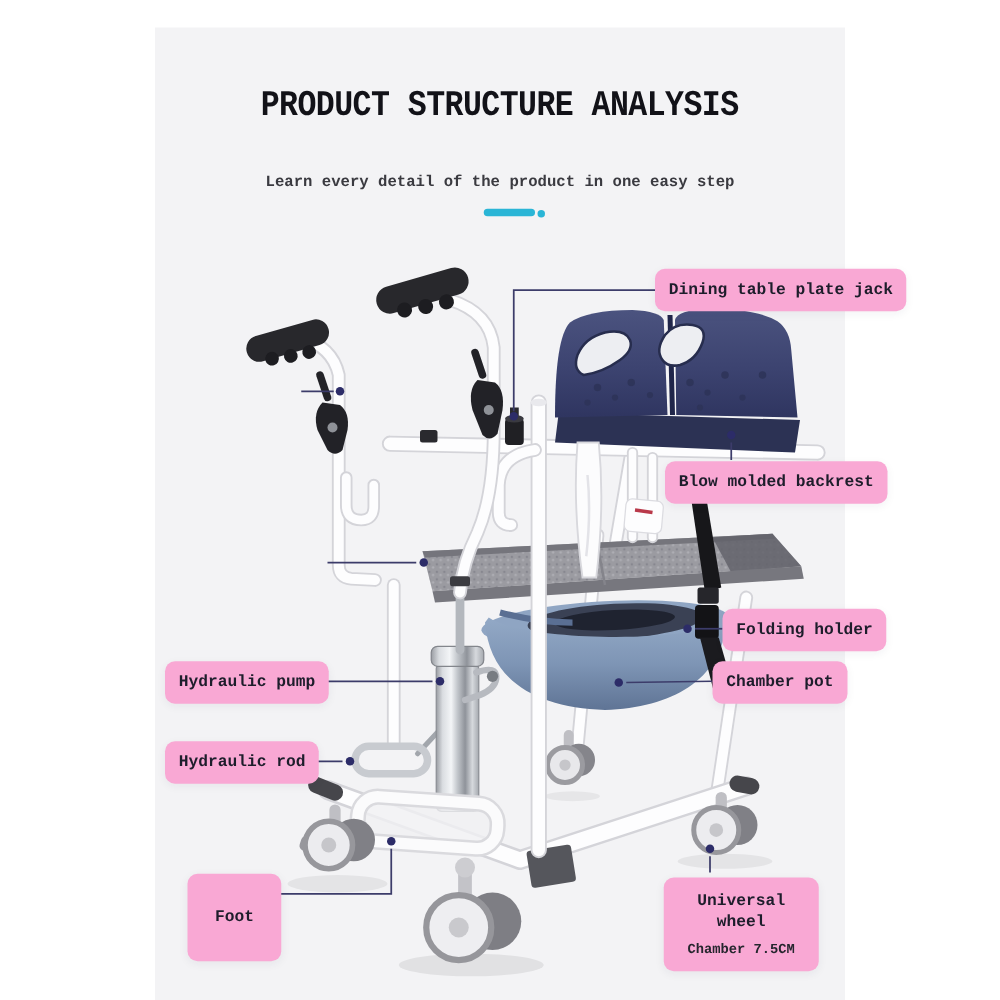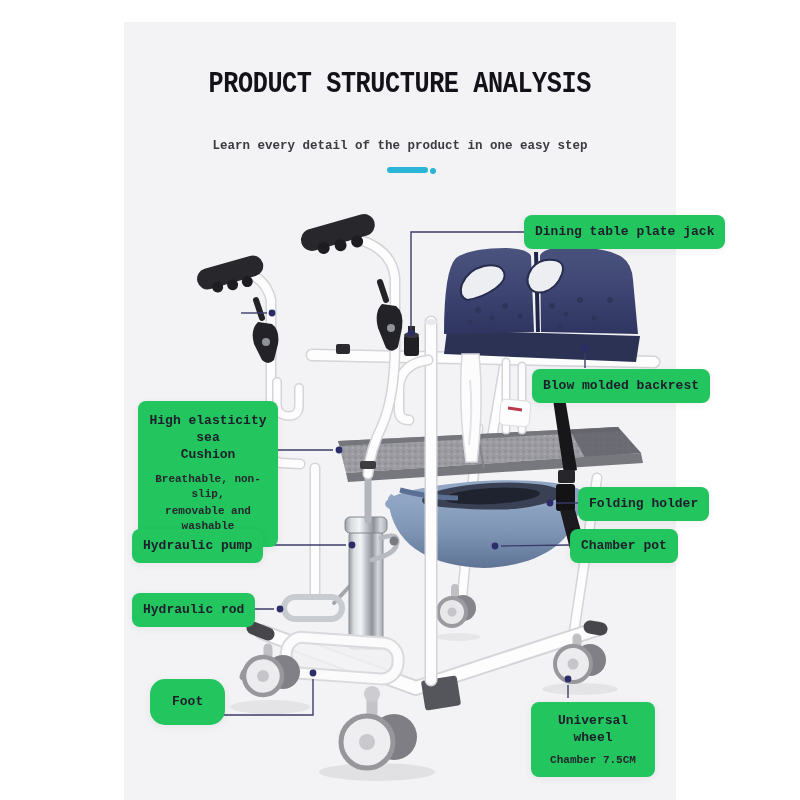--- a/index.html
+++ b/index.html
@@ -8,21 +8,21 @@
   .card{position:absolute;left:124px;top:22px;width:552px;height:778px;background:#f3f3f5;}
   .title{position:absolute;left:0;top:68px;width:800px;text-align:center;
          font-size:29px;font-weight:800;color:#121218;letter-spacing:-.5px;}
   .title span{display:inline-block;transform:scaleX(.87);transform-origin:center;white-space:nowrap;}
   .subtitle{position:absolute;left:0;top:119px;width:800px;text-align:center;
             font-size:12.5px;font-weight:600;color:#3a3a40;margin-top:20px;}
   .divider-line{position:absolute;left:387px;top:167px;width:41px;height:6px;border-radius:3px;}
   .divider-dot{position:absolute;left:430px;top:168px;width:6px;height:6px;border-radius:50%;}
   .lines,.art{position:absolute;left:0;top:0;pointer-events:none;}
   .art{z-index:1;} .lines{z-index:3;}
-  .pill{position:absolute;z-index:4;background:#22c55e;border-radius:8px;
+  .pill{position:absolute;z-index:4;background:#f9a8d4;border-radius:8px;
         padding:7px 11px;font-size:13px;font-weight:700;color:#1d1d2b;
         white-space:nowrap;box-shadow:0 2px 8px rgba(40,40,70,.06);line-height:20px;}
   .pill-multi{white-space:normal;text-align:center;}
   .pill-title{font-size:13px;font-weight:700;line-height:17px;color:#1d1d2b;}
   .pill-desc{margin-top:9px;font-size:11px;font-weight:700;line-height:15px;color:#26262e;}
   .pill-sub{margin-top:7px;font-size:11px;font-weight:700;line-height:14px;color:#26262e;}
   svg .to{stroke:#d4d4d9;fill:none;stroke-linecap:round;stroke-linejoin:round;}
   svg .ti{stroke:#fdfdfe;fill:none;stroke-linecap:round;stroke-linejoin:round;}
 </style>
 </head>
@@ -272,33 +272,27 @@
       <circle cx="550" cy="503" r="3.4"></circle>
         <circle cx="495" cy="546" r="3.4"></circle>
       <circle cx="585" cy="348" r="3.4"></circle>
         <circle cx="568" cy="679" r="3.4"></circle>
     </g>
   </svg>
 
   <div class="pill" style="left:524px;top:215px;">
     <span>Dining table plate jack</span>
   </div>
-  <div class="pill pill-multi" style="left:138px;top:401px;width:124px;padding:11px 8px 13px;">
-    <div class="pill-title">High elasticity sea</div>
-    <div class="pill-title">Cushion</div>
-    <div class="pill-desc">Breathable, non-slip,</div>
-    <div class="pill-desc" style="margin-top:2px;">removable and washable</div>
-  </div>
   <div class="pill" style="left:132px;top:529px;">
     <span>Hydraulic pump</span>
   </div>
   <div class="pill" style="left:132px;top:593px;text-align:right;">
     <span>Hydraulic rod</span>
   </div>
-  <div class="pill" style="left:150px;top:679px;padding:13px 22px;border-radius:15px;">
+  <div class="pill" style="left:150px;top:699px;padding:25px 22px;">
     <span>Foot</span>
   </div>
   <div class="pill" style="left:532px;top:369px;">
     <span>Blow molded backrest</span>
   </div>
   <div class="pill" style="left:578px;top:487px;">
     <span>Folding holder</span>
   </div>
   <div class="pill" style="left:570px;top:529px;">
     <span>Chamber pot</span>

